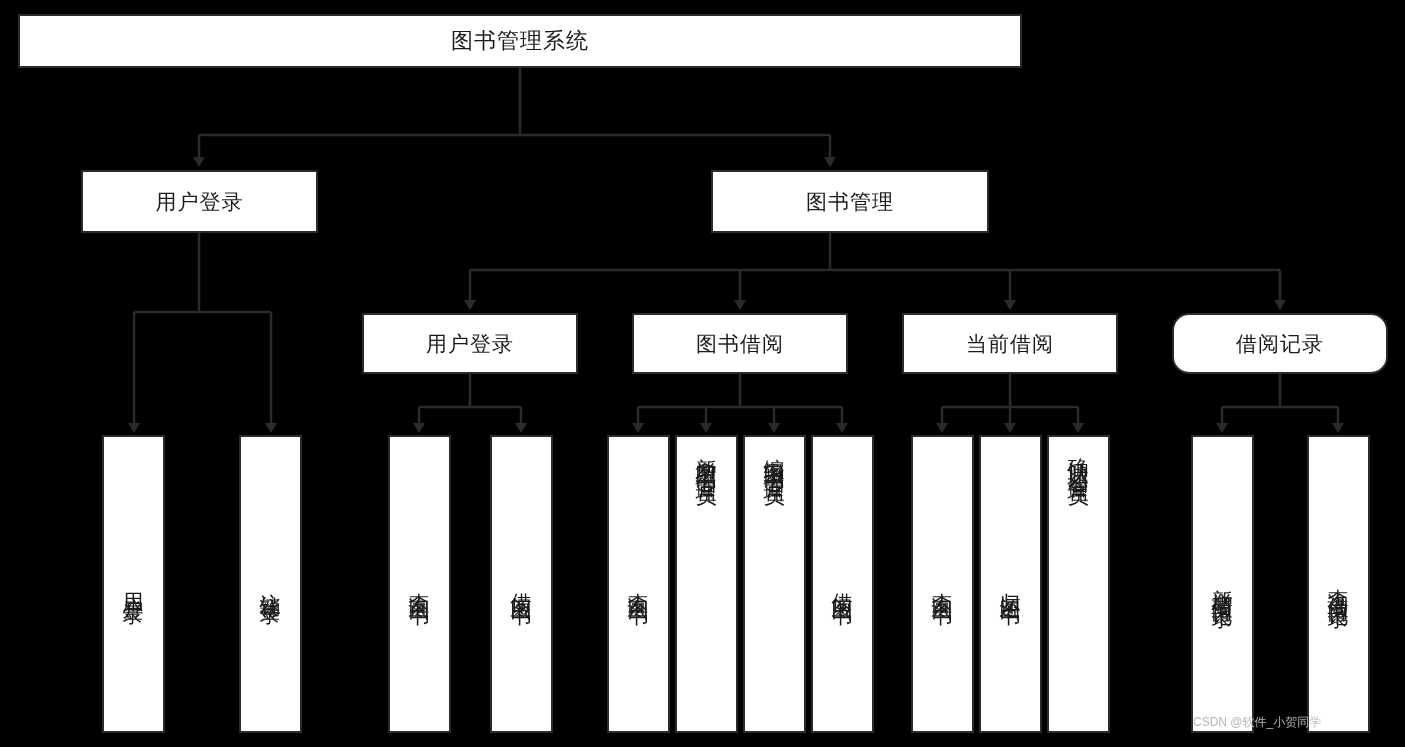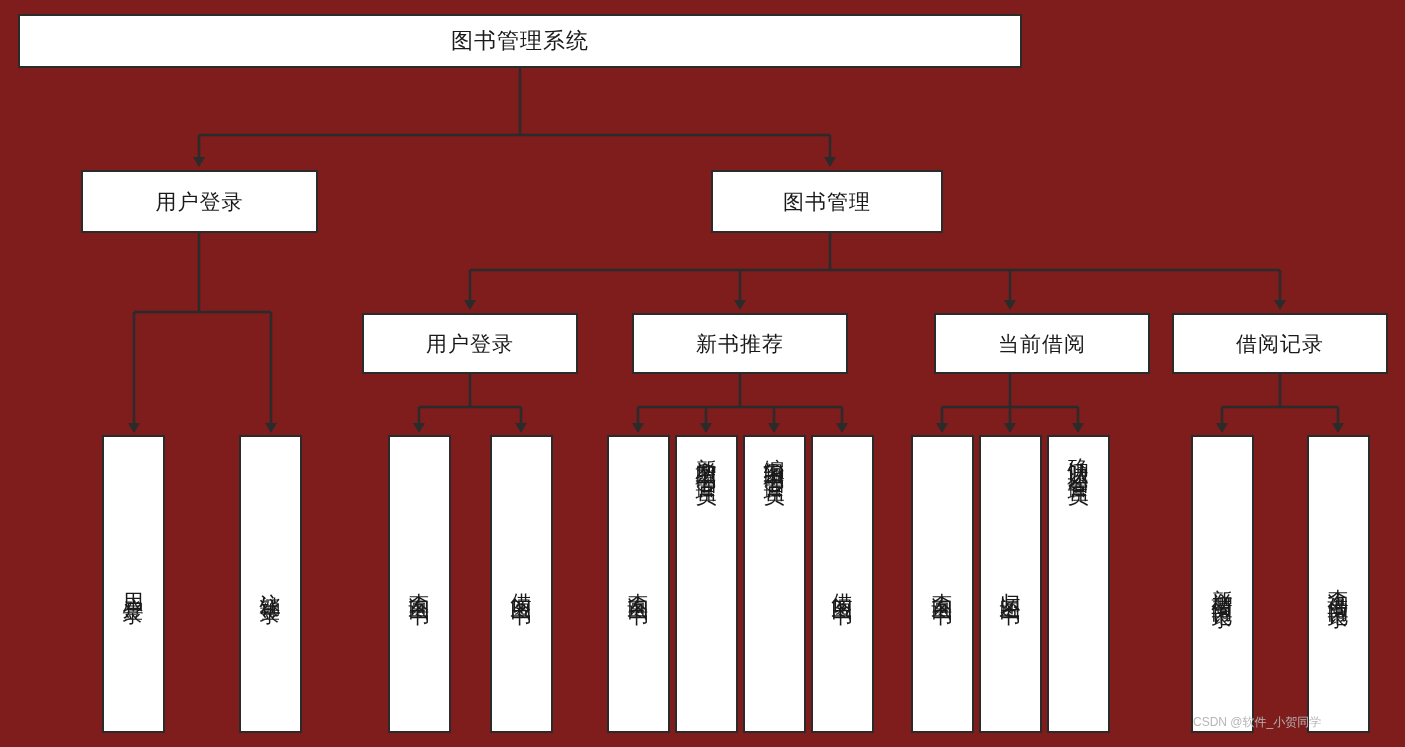--- a/index.html
+++ b/index.html
@@ -7,21 +7,21 @@
     padding: 0;
     background: #ffffff;
   }
   body {
     font-family: "Liberation Sans", "DejaVu Sans", sans-serif;
   }
   #canvas {
     position: relative;
     width: 1405px;
     height: 747px;
-    background: #7f1d1d;
+    background: #000000;
     overflow: hidden;
   }
   #wires {
     position: absolute;
     left: 0;
     top: 0;
     width: 1405px;
     height: 747px;
     pointer-events: none;
   }
@@ -128,34 +128,34 @@
     </g>
   </svg>
 
   <div class="node h root" style="left:18px; top:14px; width:1004px; height:54px;">
     <span>图书管理系统</span>
   </div>
 
   <div class="node h" style="left:81px; top:170px; width:237px; height:63px;">
     <span>用户登录</span>
   </div>
-  <div class="node h" style="left:711px; top:170px; width:232px; height:63px;">
+  <div class="node h" style="left:711px; top:170px; width:278px; height:63px;">
     <span>图书管理</span>
   </div>
 
   <div class="node h" style="left:362px; top:313px; width:216px; height:61px;">
     <span>用户登录</span>
   </div>
   <div class="node h" style="left:632px; top:313px; width:216px; height:61px;">
-    <span>新书推荐</span>
-  </div>
-  <div class="node h" style="left:902px; top:313px; width:216px; height:61px;margin-left:32px;">
+    <span>图书借阅</span>
+  </div>
+  <div class="node h" style="left:902px; top:313px; width:216px; height:61px;">
     <span>当前借阅</span>
   </div>
-  <div class="node h" style="left:1172px; top:313px; width:216px; height:61px;">
+  <div class="node h" style="left:1172px; top:313px; width:216px; height:61px;border-radius:17px;">
     <span>借阅记录</span>
   </div>
 
   <div class="node v" style="left:102px; top:435px; width:63px; height:298px;">
     <div class="vwrap center">
       <span class="vtext">用户登录</span>
     </div>
   </div>
   <div class="node v" style="left:239px; top:435px; width:63px; height:298px;">
     <div class="vwrap center">

